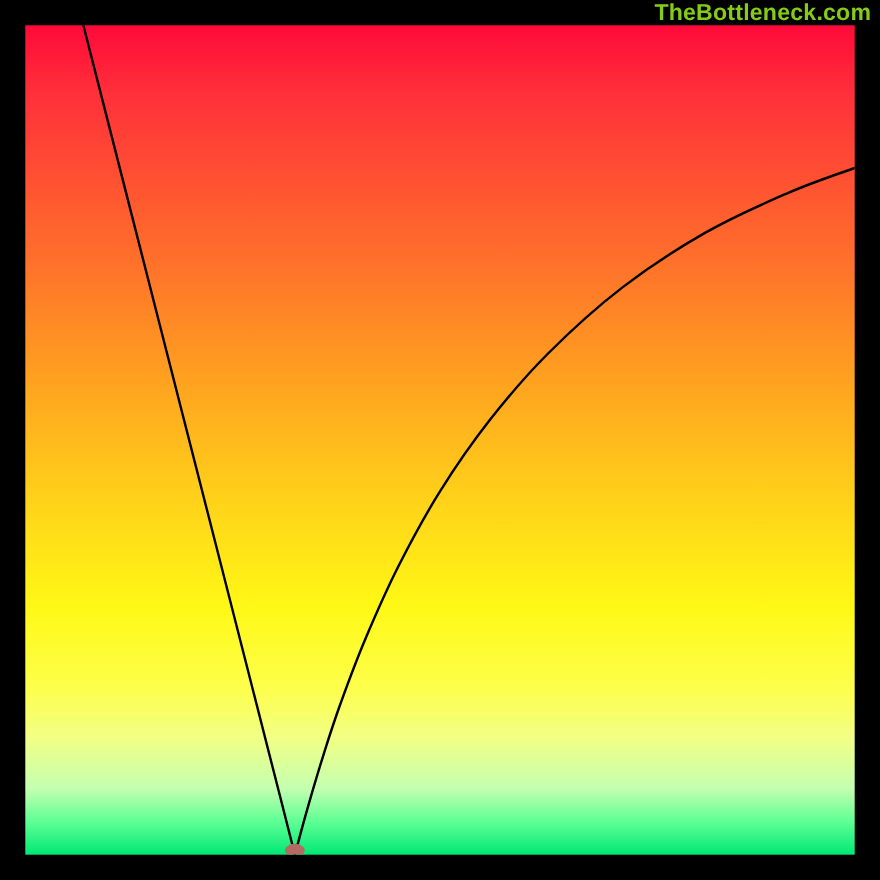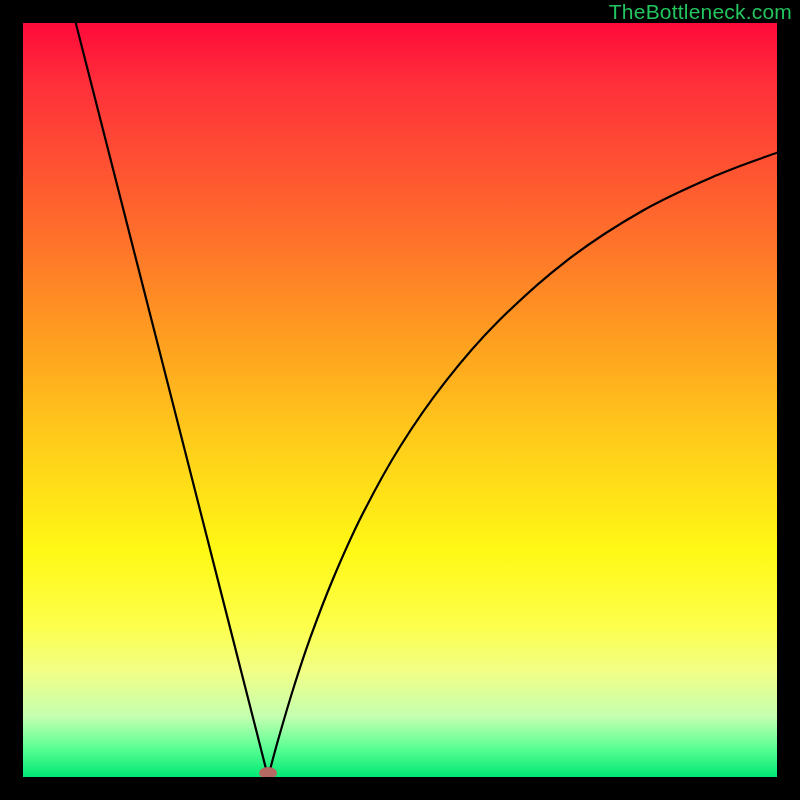--- a/index.html
+++ b/index.html
@@ -29,23 +29,23 @@
       #c4ffb0 92%,
       #5fff95 96%,
       #00e874 100%
     );
     overflow: hidden;
   }
   .attribution {
     position: absolute;
     top: 0px;
     right: 8px;
-    color: #22c55e;
+    color: #84cc16;
     font-size: 21px;
-    font-weight: 400;
+    font-weight: 700;
     letter-spacing: 0.2px;
   }
   .curve-svg {
     position: absolute;
     left: 0;
     top: 0;
     width: 754px;
     height: 754px;
     pointer-events: none;
   }

